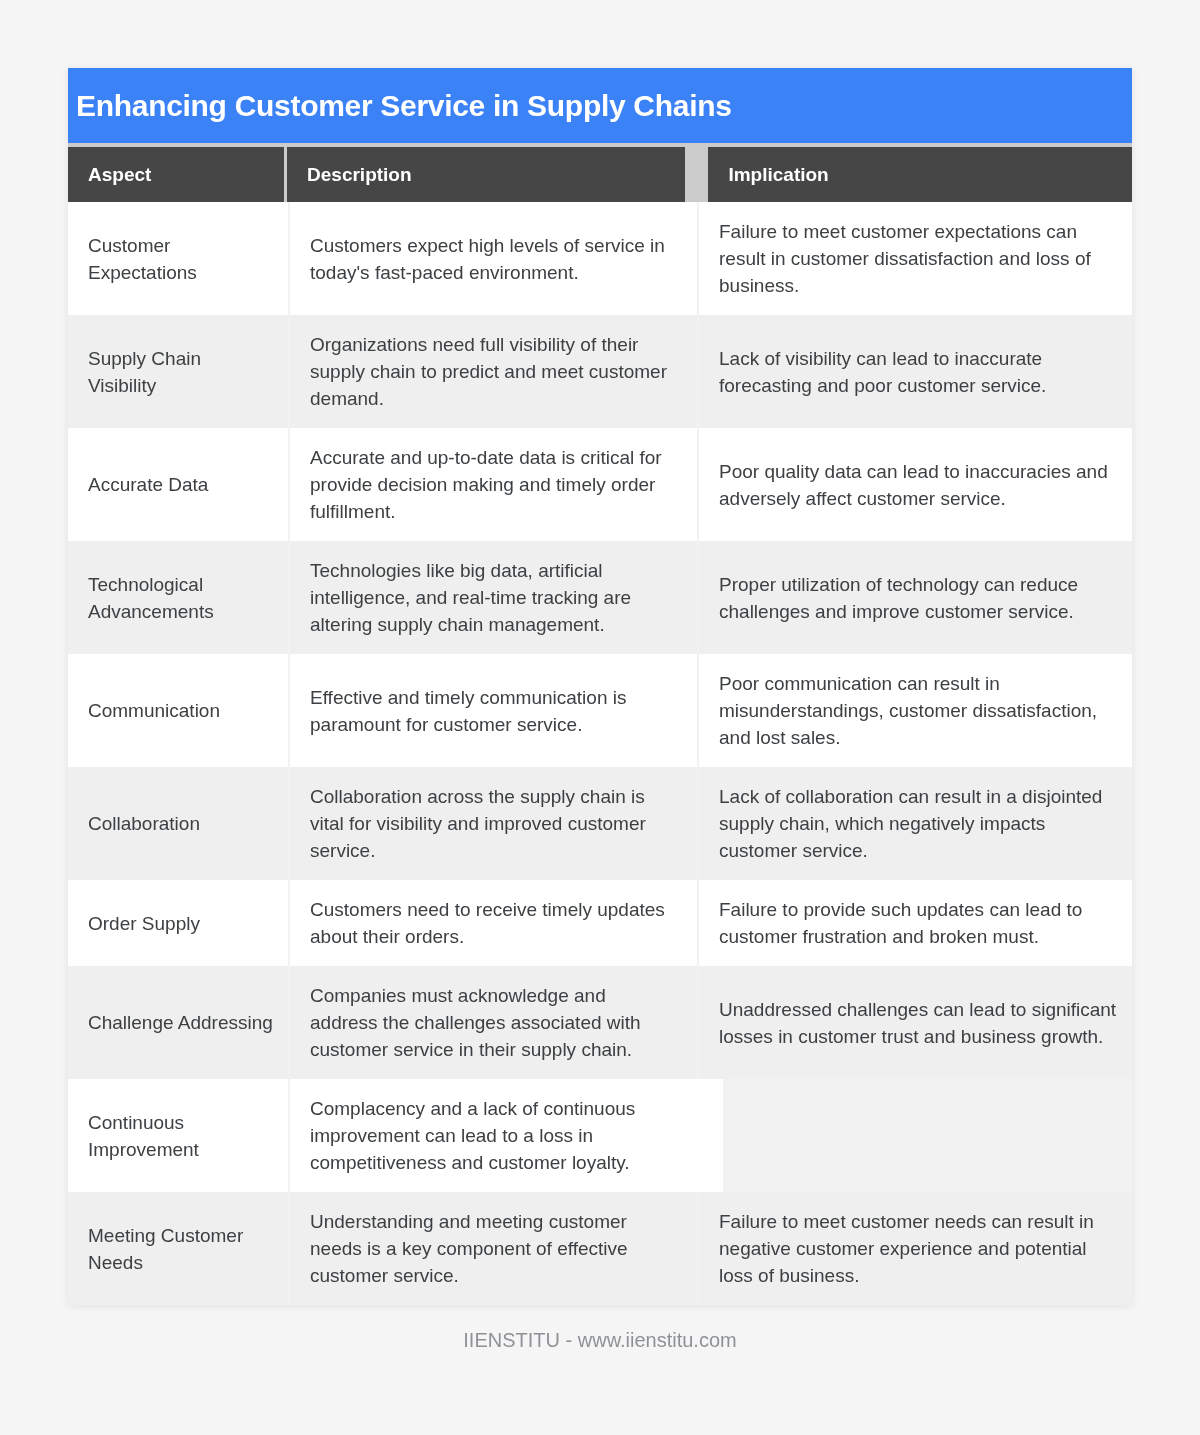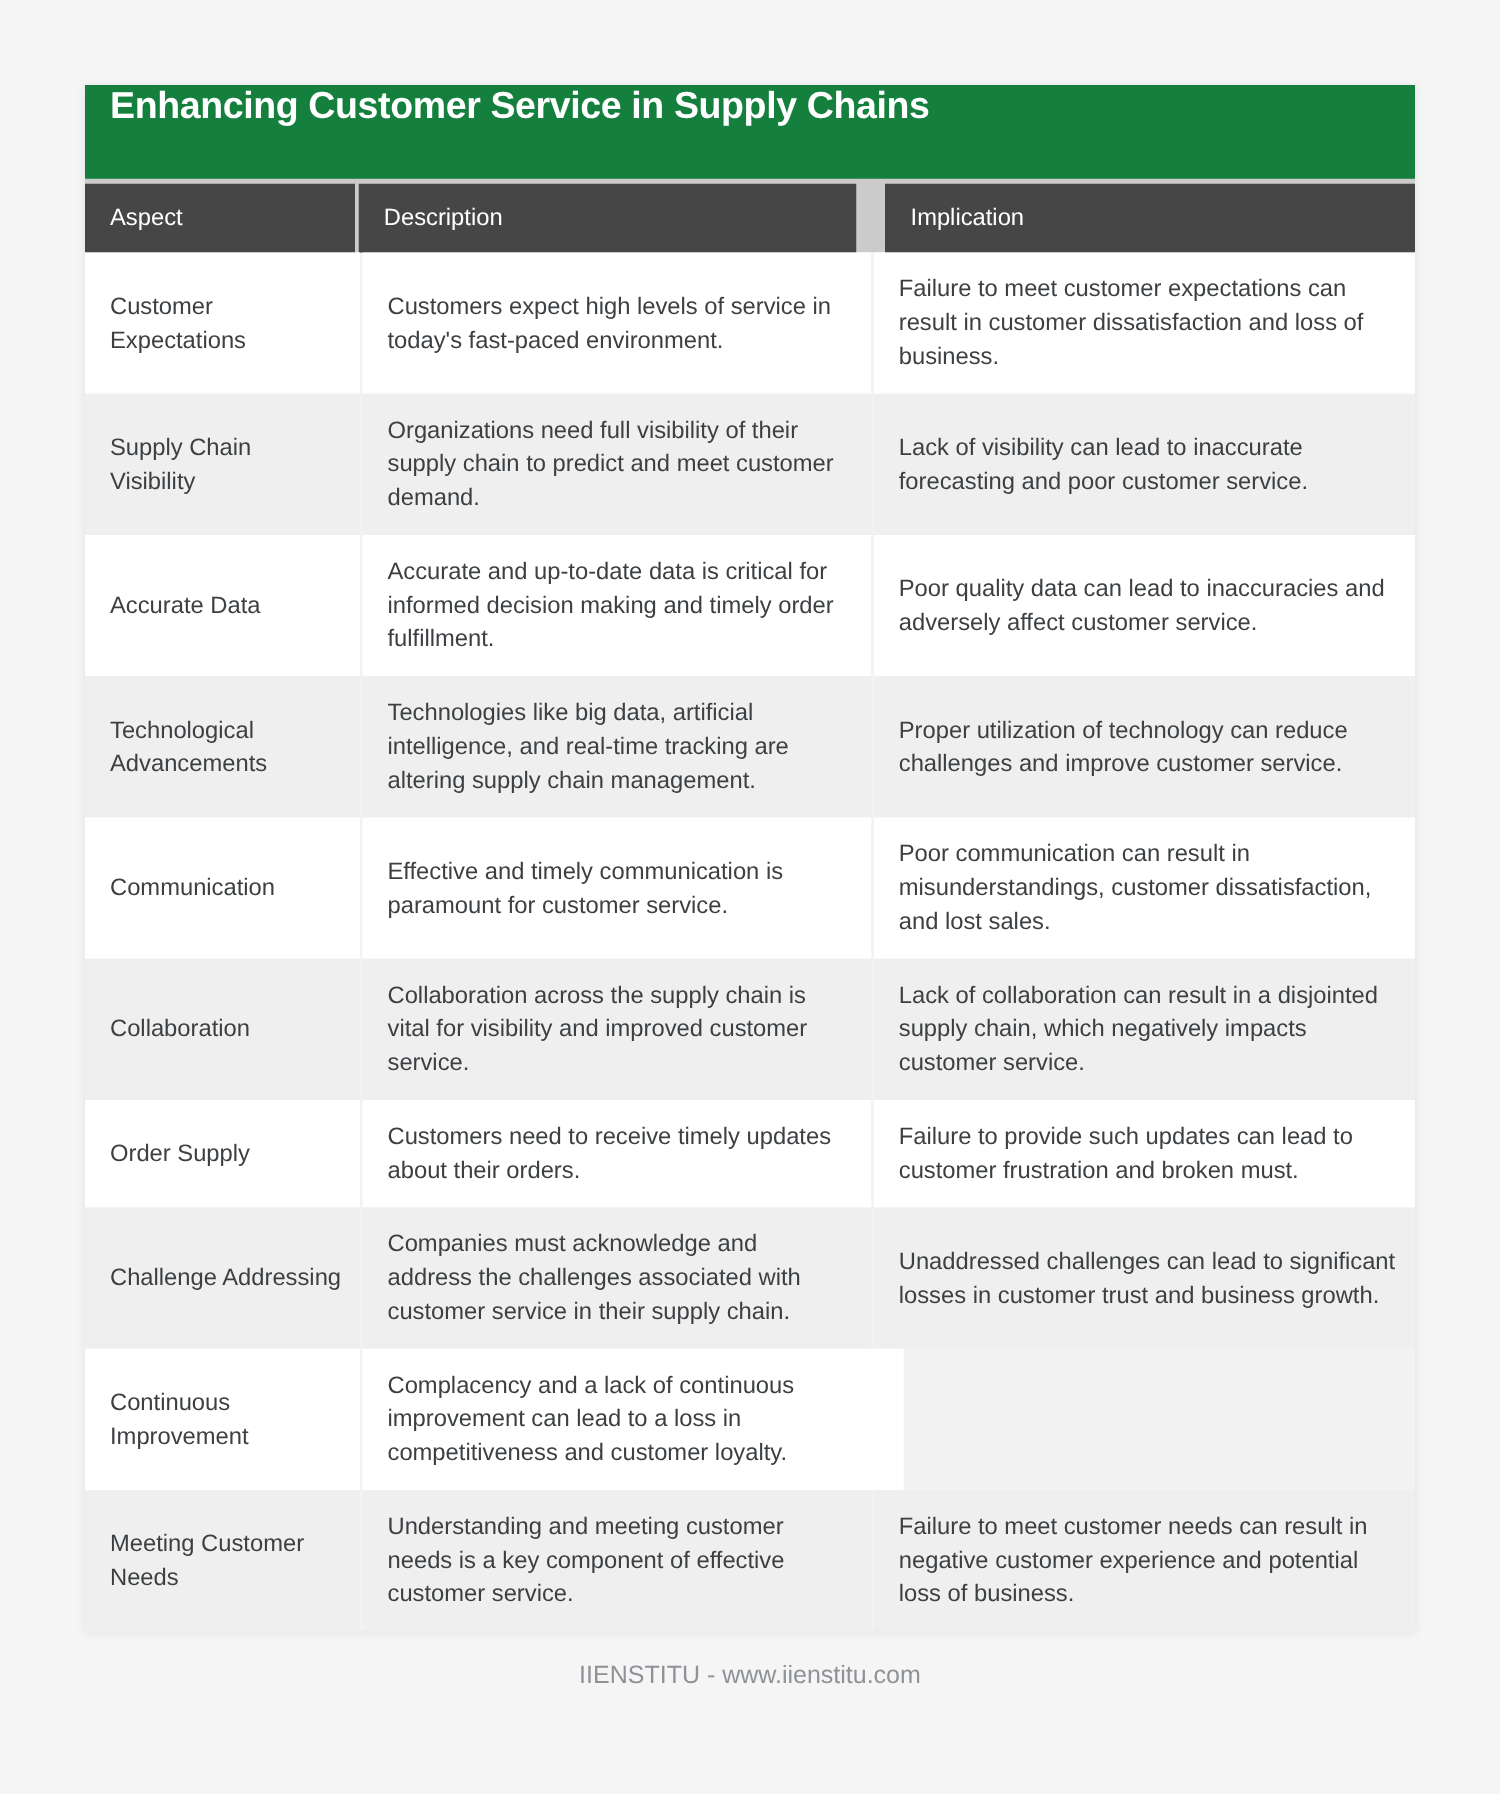--- a/index.html
+++ b/index.html
@@ -16,41 +16,42 @@
     width:1064px;
     box-shadow:0 1px 8px rgba(0,0,0,0.08);
   }
   .thead-wrap {
     background:#cbcbcb;
     display:flex;
     flex-direction:column;
     gap:4px;
   }
   .title-bar {
-    background:#15803d;
+    background:#3b82f6;
     height:75px;
     display:flex;
-    padding-left:20px;
+    align-items:center;
+    padding-left:8px;
   }
   .title-bar h1 {
     color:#ffffff;
     font-size:30px;
     font-weight:bold;
     letter-spacing:-0.3px;
   }
   .header-row {
     display:flex;
     gap:3px;
     height:55px;
   }
   .header-cell {
     background:#464646;
     color:#ffffff;
     font-size:19px;
-    font-weight:normal;
+    font-weight:bold;
     display:flex;
     align-items:center;
     padding-left:20px;
   }
   .tbody { background:#f2f2f2; }
   .row { display:flex; gap:2px; }
   .cell {
     background:#ffffff;
     display:flex;
     align-items:center;
@@ -94,21 +95,21 @@
         <div class="cell col1">Customers expect high levels of service in today's fast-paced environment.</div>
         <div class="cell col2">Failure to meet customer expectations can result in customer dissatisfaction and loss of business.</div>
       </div>
       <div class="row alt">
         <div class="cell col0">Supply Chain Visibility</div>
         <div class="cell col1">Organizations need full visibility of their supply chain to predict and meet customer demand.</div>
         <div class="cell col2">Lack of visibility can lead to inaccurate forecasting and poor customer service.</div>
       </div>
       <div class="row">
         <div class="cell col0">Accurate Data</div>
-        <div class="cell col1">Accurate and up-to-date data is critical for informed decision making and timely order fulfillment.</div>
+        <div class="cell col1">Accurate and up-to-date data is critical for provide decision making and timely order fulfillment.</div>
         <div class="cell col2">Poor quality data can lead to inaccuracies and adversely affect customer service.</div>
       </div>
       <div class="row alt">
         <div class="cell col0">Technological Advancements</div>
         <div class="cell col1">Technologies like big data, artificial intelligence, and real-time tracking are altering supply chain management.</div>
         <div class="cell col2">Proper utilization of technology can reduce challenges and improve customer service.</div>
       </div>
       <div class="row">
         <div class="cell col0">Communication</div>
         <div class="cell col1">Effective and timely communication is paramount for customer service.</div>

